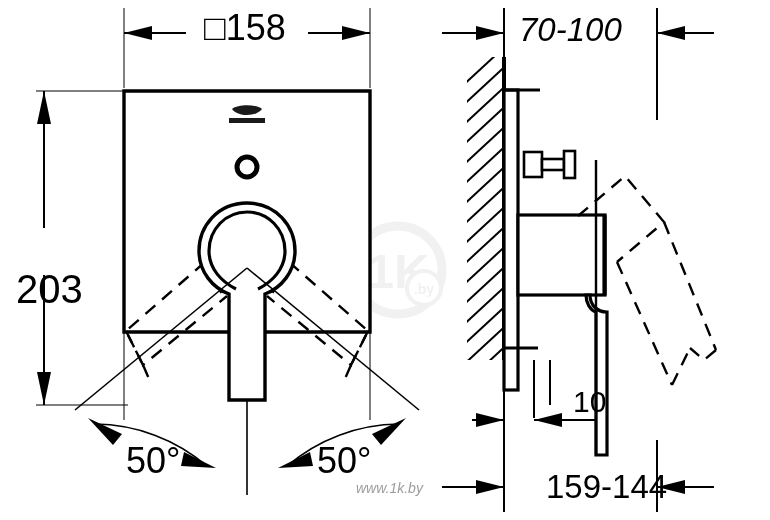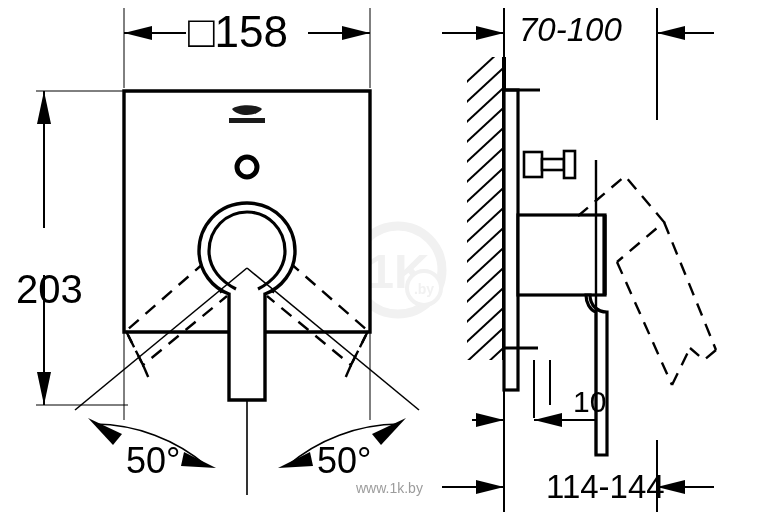--- a/index.html
+++ b/index.html
@@ -23,36 +23,37 @@
     height: 520px;
   }
   .dim-text {
     position: absolute;
     color: #000000;
     font-family: "Liberation Sans", sans-serif;
     font-weight: 400;
     white-space: nowrap;
     line-height: 1;
   }
-  .dim-158  { left: 188px; top: 10px;  font-size: 44px; }
+  .dim-158  { left: 204px; top: 10px;  font-size: 36px; }
   .dim-203  { left: 16px;  top: 228px; font-size: 40px; margin-top: 41px; }
   .dim-50l  { left: 126px; top: 443px; font-size: 36px; }
   .dim-50r  { left: 317px; top: 443px; font-size: 36px; }
   .dim-70100{ left: 519px; top: 13px;  font-size: 33px; font-style: italic; }
   .dim-10   { left: 573px; top: 387px; font-size: 30px; }
   .dim-114  { left: 546px; top: 470px; font-size: 33px; }
   .watermark-text {
     position: absolute;
     left: 356px;
     top: 481px;
     font-size: 14px;
     color: #9c9c9c;
     font-family: "Liberation Sans", sans-serif;
     white-space: nowrap;
     line-height: 1;
+    font-style: italic;
   }
 </style>
 </head>
 <body>
 
 <div id="page">
 
   <svg id="drawing" viewBox="0 0 770 520" xmlns="http://www.w3.org/2000/svg">
 
     <g opacity="1">
@@ -252,17 +253,17 @@
   <div class="dim-text dim-203">203</div>
 
   <div class="dim-text dim-50l">50°</div>
 
   <div class="dim-text dim-50r">50°</div>
 
   <div class="dim-text dim-70100">70-100</div>
 
   <div class="dim-text dim-10">10</div>
 
-  <div class="dim-text dim-114">114-144</div>
+  <div class="dim-text dim-114">159-144</div>
 
   <div class="watermark-text">www.1k.by</div>
 
 </div>
 
 </body></html>

